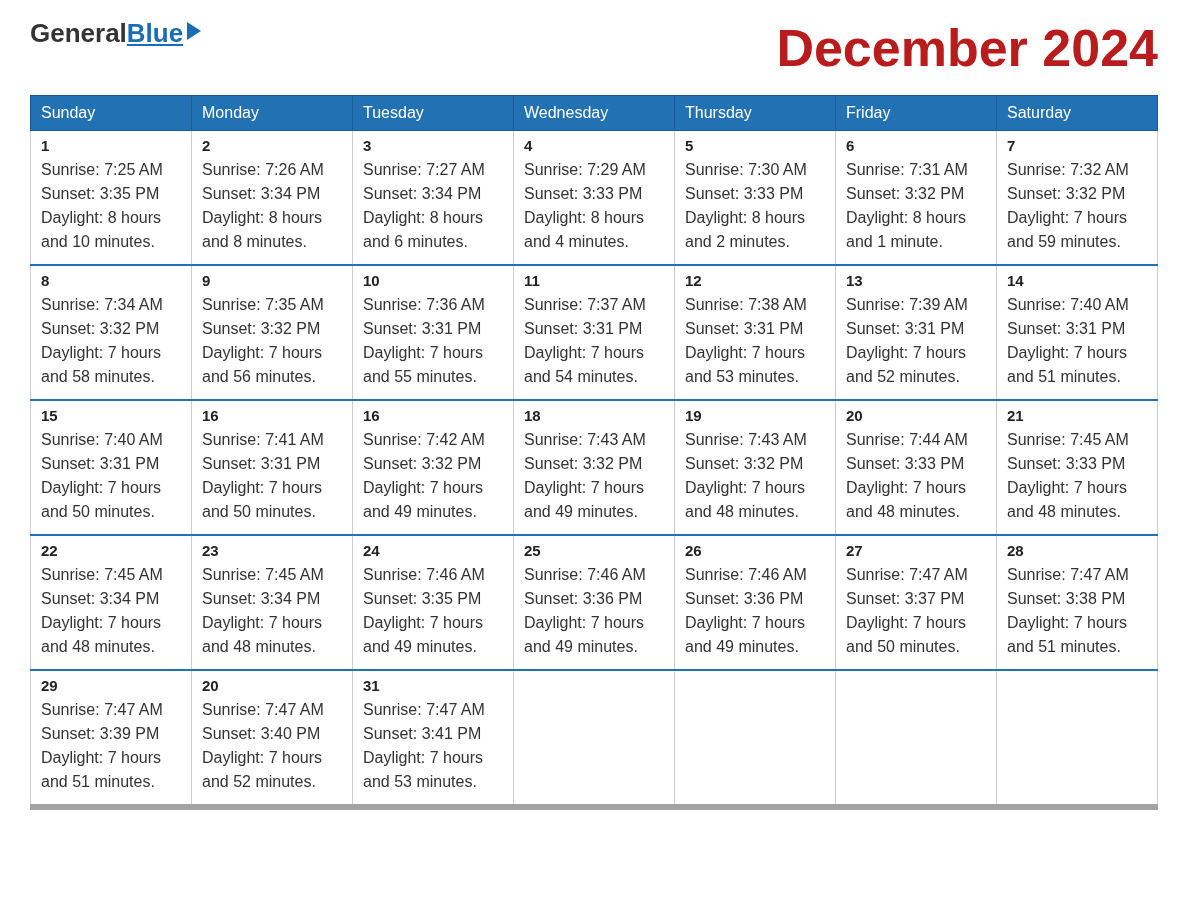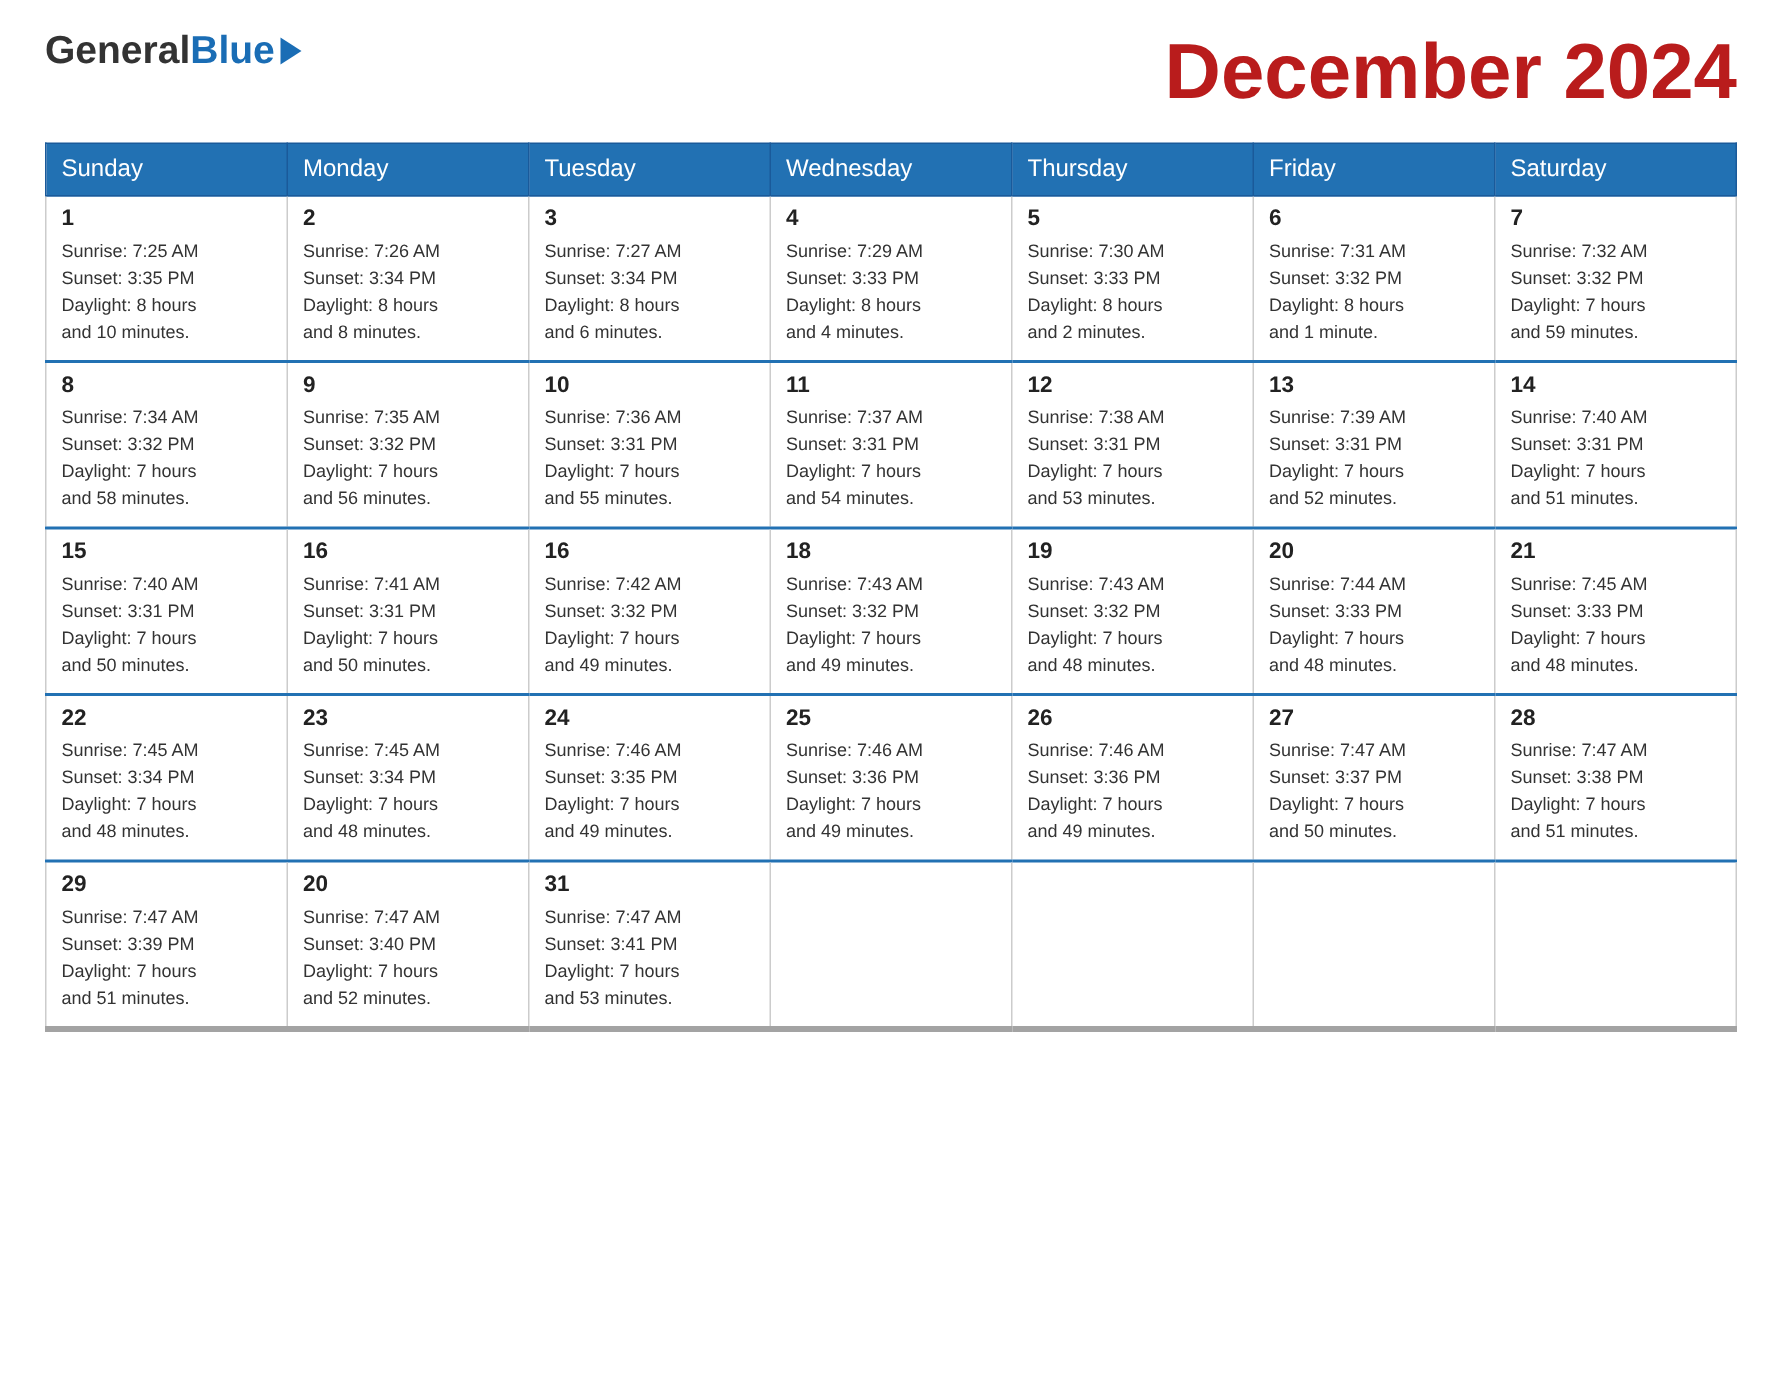--- a/index.html
+++ b/index.html
@@ -25,21 +25,22 @@
       font-weight: bold;
       color: #333;
       line-height: 1;
     }
     .logo-blue {
       font-size: 26px;
       font-weight: bold;
       color: #1a6db5;
       line-height: 1;
       display: flex;
-      align-items: center;
+      align-items: flex-start;
+      text-decoration: underline;
     }
     .logo-triangle {
       width: 0;
       height: 0;
       border-left: 14px solid #1a6db5;
       border-top: 9px solid transparent;
       border-bottom: 9px solid transparent;
       display: inline-block;
       margin-left: 4px;
       margin-top: 2px;
@@ -76,31 +77,31 @@
       vertical-align: top;
       padding: 6px 10px 10px 10px;
       border: 1px solid #ccc;
       border-bottom: 2px solid #2271b3;
       font-size: 13px;
       color: #333;
       width: calc(100% / 7);
       min-height: 90px;
     }
     .calendar tr:last-child td {
-      border-bottom: 4px solid #a3a3a3;
+      border-bottom: 6px solid #a3a3a3;
     }
     .day-num {
       font-size: 15px;
       font-weight: bold;
       color: #222;
       margin-bottom: 4px;
       display: block;
     }
     .day-info {
-      font-size: 12px;
+      font-size: 16px;
       line-height: 1.5;
       color: #333;
     }
     .empty-cell {
       background: #fff;
     }
   </style>
 </head>
 <body>
 

